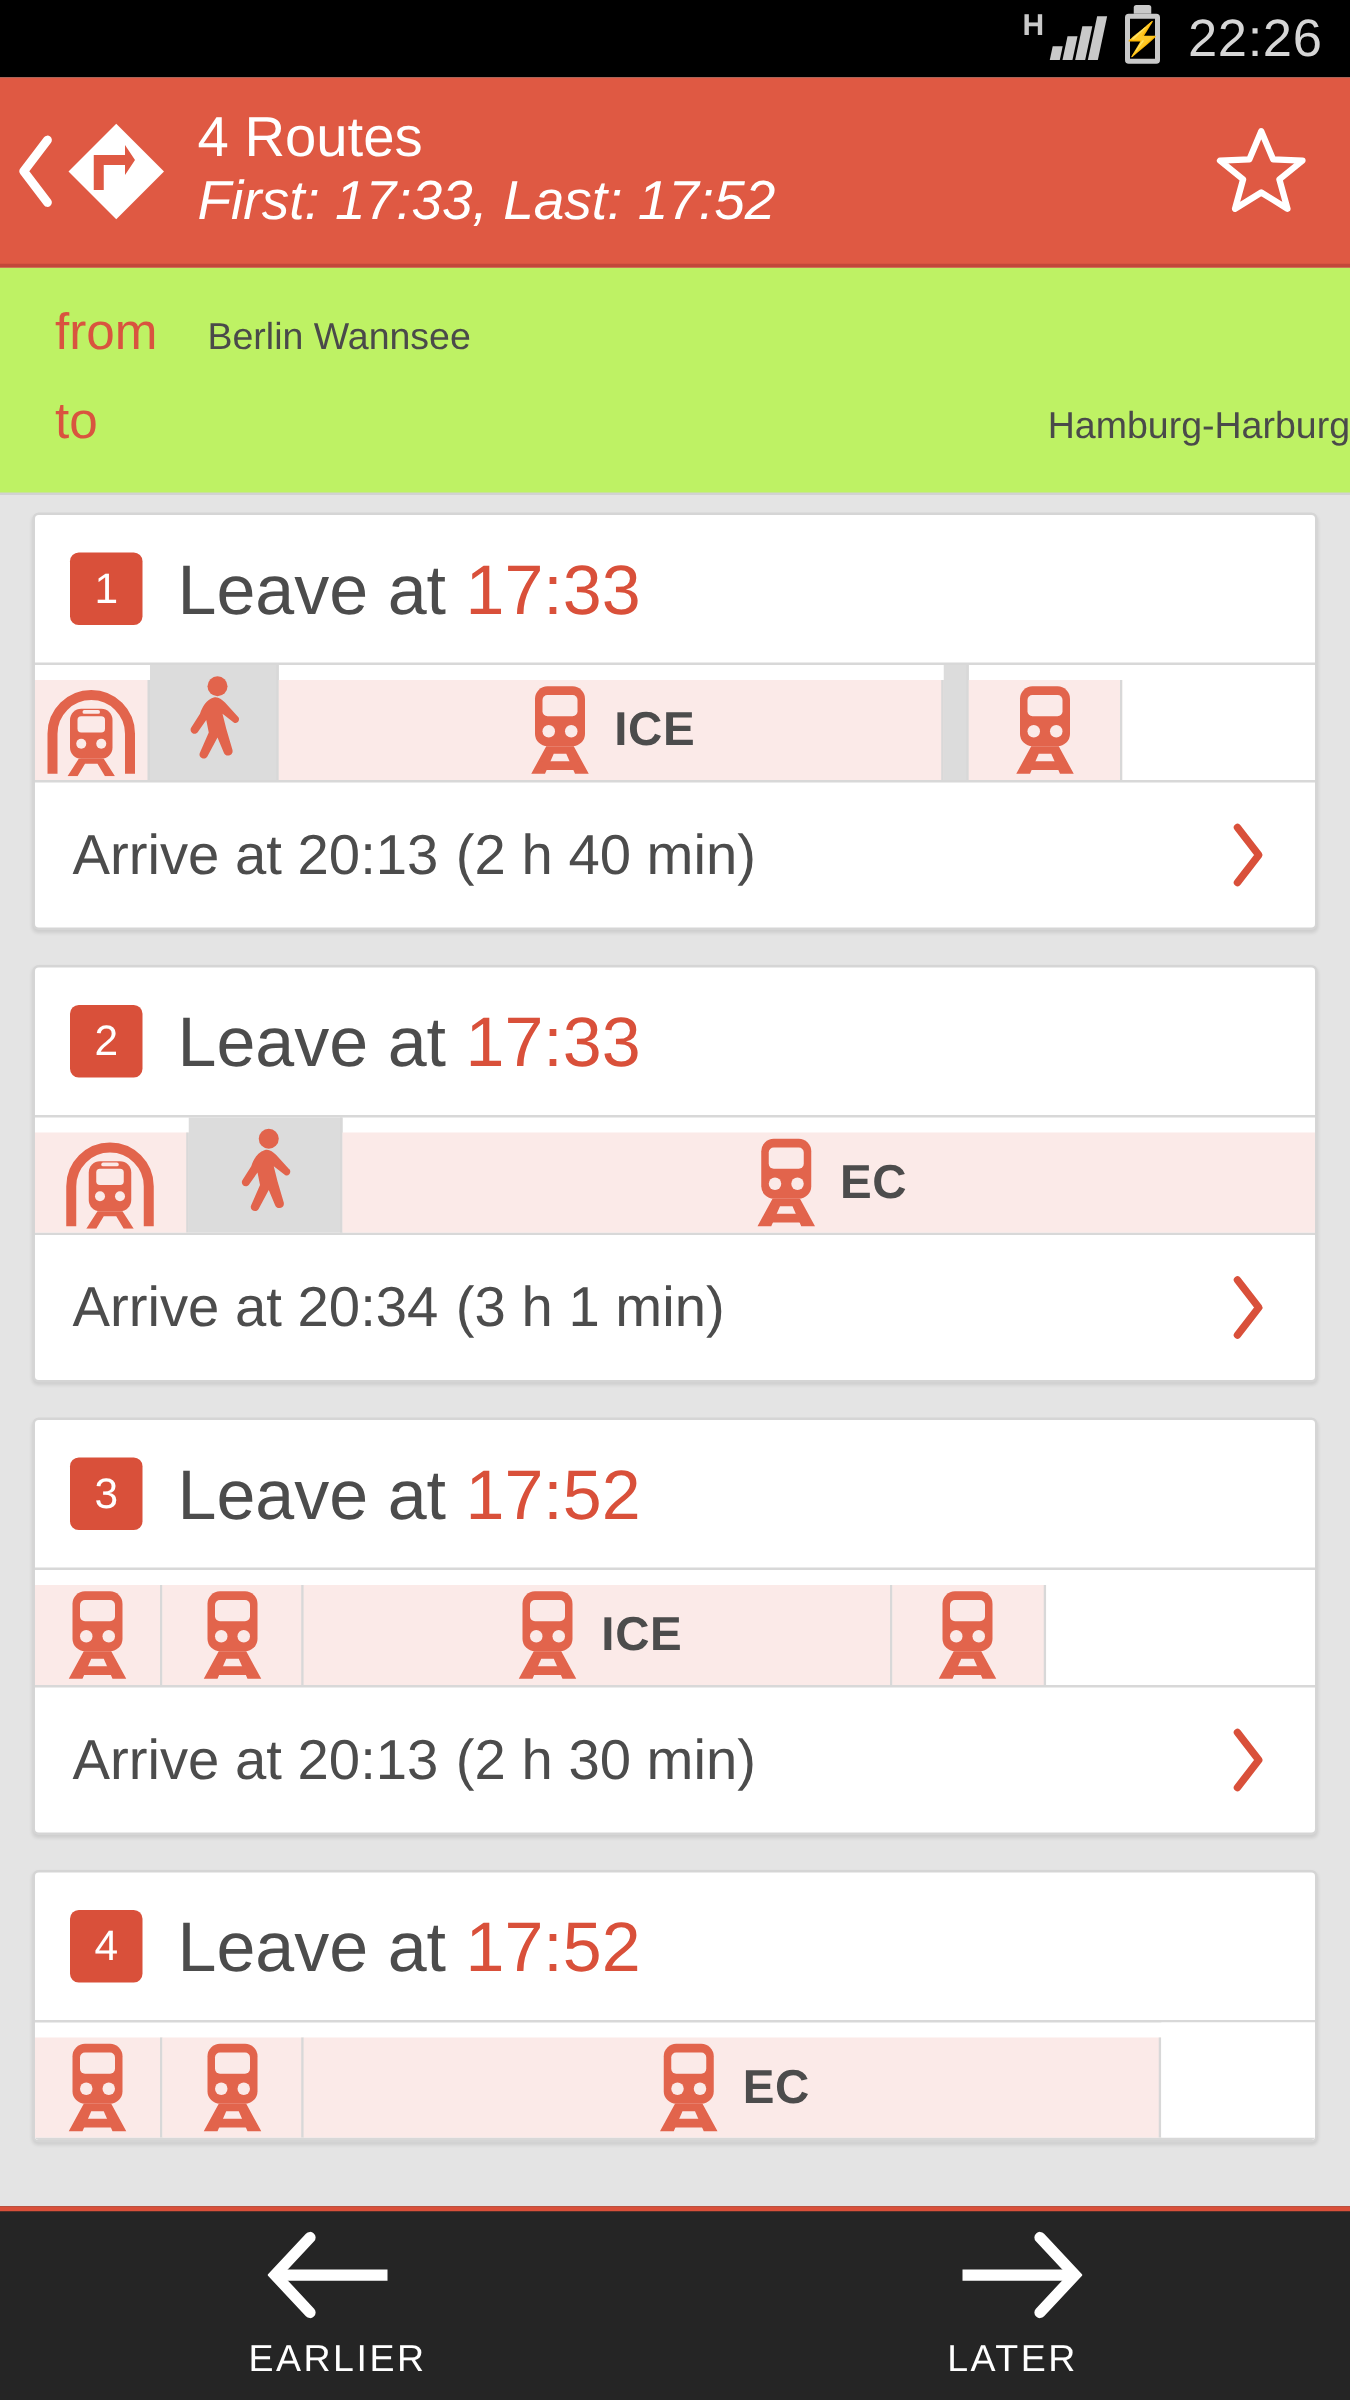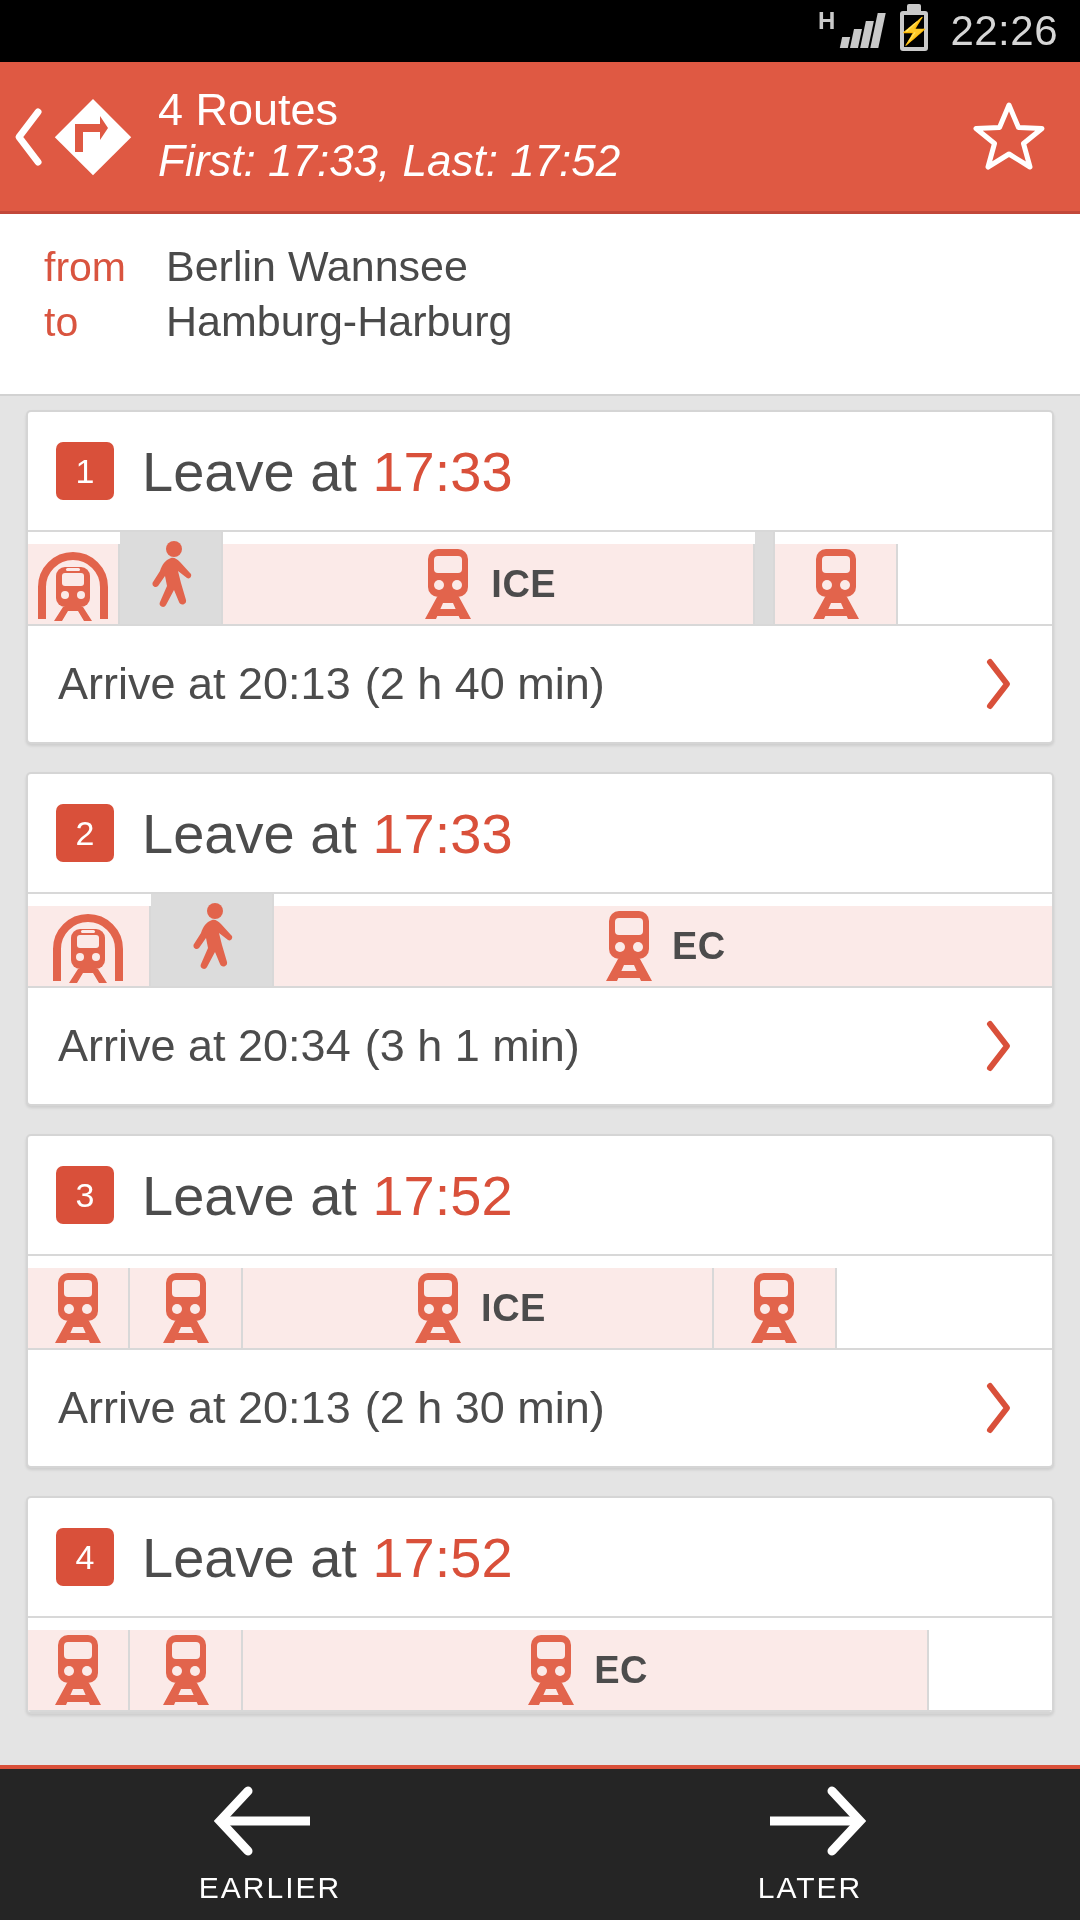--- a/index.html
+++ b/index.html
@@ -44,26 +44,26 @@
                   justify-content: center; color: #fff; }
   .nav-diamond { flex: 0 0 86px; width: 86px; height: 86px; display: flex;
                  align-items: center; justify-content: center; }
   .titles { flex: 1 1 auto; padding-left: 22px; display: flex; flex-direction: column;
             justify-content: center; gap: 1px; }
   .title { color: #fff; font-size: 45px; line-height: 1.08; font-weight: normal; }
   .subtitle { color: #fff; font-size: 44px; font-style: italic; line-height: 1.15; }
   .star-btn { flex: 0 0 90px; display: flex; align-items: center; justify-content: center; }
 
   
-  .fromto { flex: 0 0 182px; background: #ffffff; padding: 28px 0 0 44px;
+  .fromto { flex: 0 0 182px; background: #bef264; padding: 28px 0 0 44px;
             border-bottom: 2px solid #d2d2d2; }
   .ft-row { display: flex; align-items: baseline; }
   .ft-label { color: #d9543f; font-size: 41px; width: 122px; flex: 0 0 122px; }
-  .ft-value { color: #4a4a4a; font-size: 43px; }
-  .ft-row + .ft-row { margin-top: 6px; }
+  .ft-value { color: #4a4a4a; font-size: 30px; }
+  .ft-row + .ft-row { margin-top: 24px; justify-content: space-between; }
 
   
   .routelist { flex: 1 1 auto; background: #e4e4e4; padding: 14px 0 0 0; overflow: hidden; }
   .card { margin: 0 26px 28px 26px; background: #fff; border: 2px solid #d5d5d5;
           border-radius: 5px; box-shadow: 0 2px 3px rgba(0,0,0,0.10); overflow: hidden; }
 
   .card-head { display: flex; align-items: center; height: 118px; padding-left: 28px; }
   .badge { width: 58px; height: 58px; border-radius: 7px; background: #d9503a;
            color: #fff; font-size: 34px; display: flex; align-items: center;
            justify-content: center; flex: 0 0 58px; }

